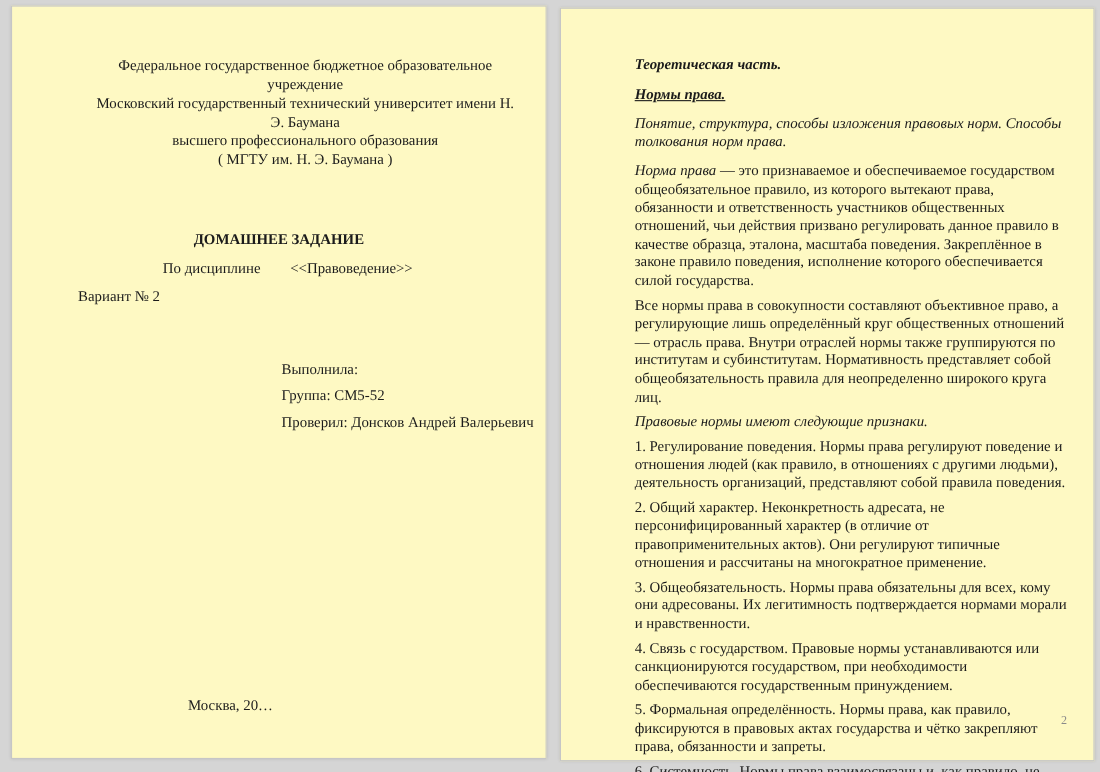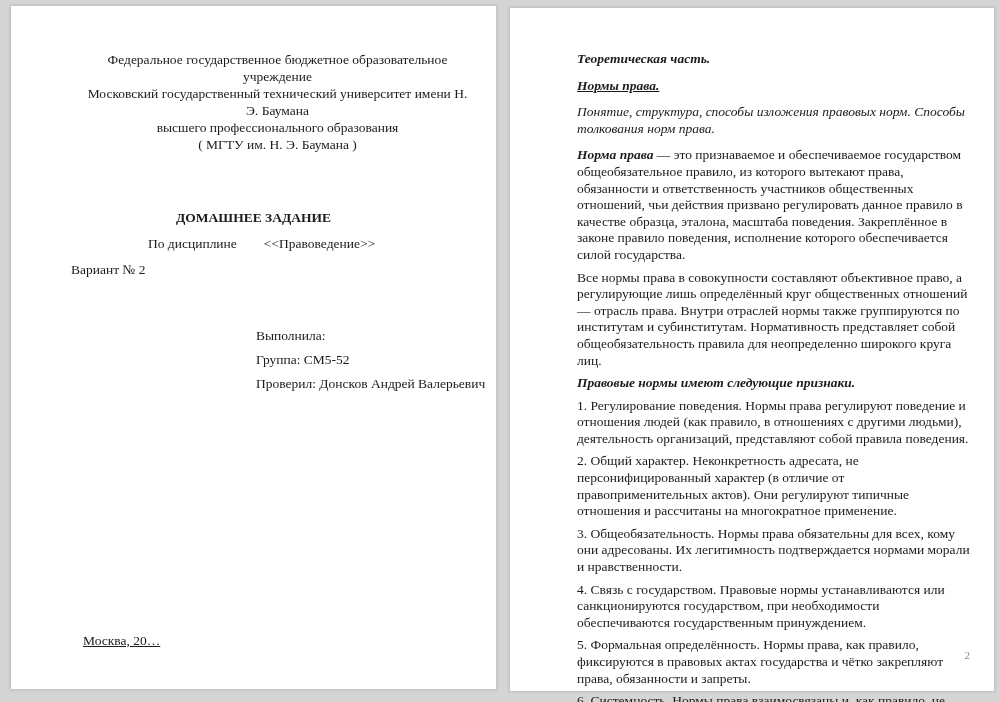--- a/index.html
+++ b/index.html
@@ -10,21 +10,21 @@
     overflow: hidden;
   }
   .viewer {
     position: relative;
     width: 1000px;
     height: 702px;
     background: #d5d5d5;
   }
   .page {
     position: absolute;
-    background: #ffffff;
+    background: #fef9c3;
     border: 1px solid #c6c6c6;
     box-shadow: 0 0 3px rgba(0,0,0,0.12);
     color: #1b1b1b;
     font-size: 13.5px;
   }
   .page-1 { left: 10px; top: 5px;  width: 487px; height: 685px; }
   .page-2 { left: 509px; top: 7px; width: 486px; height: 685px; }
 
   
   .tp-header {
@@ -42,33 +42,33 @@
   .tp-variant {
     position: absolute; top: 255px; left: 60px; right: 170px;
     text-align: left; line-height: 17px;
   }
   .tp-credits {
     position: absolute; top: 321px; left: 245px; line-height: 17px;
   }
   .tp-credits div { margin-bottom: 7px; }
   .tp-city {
     position: absolute; top: 626px; left: 72px; right: 160px;
-    line-height: 17px; text-decoration: underline;
+    text-align: center; line-height: 17px;
   }
 
   
   .p2-content {
     position: absolute; top: 0; left: 0; right: 0; bottom: 0;
     padding: 43px 21px 0 67px;
     line-height: 16.6px;
   }
   .p2-content p { margin-bottom: 6px; text-align: left; }
   .hd { font-weight: bold; font-style: italic; margin-bottom: 10px !important; }
   .hd-u { text-decoration: underline; }
-  .it { font-style: italic; font-weight: bold; }
+  .it { font-style: italic; }
   .it-u { font-style: italic; margin-bottom: 10px !important; }
   .page-num {
     position: absolute; top: 640px; right: 24px;
     font-size: 11px; color: #8a8a8a; line-height: 14px;
   }
 </style>
 </head>
 <body>
 
 <div class="viewer">

